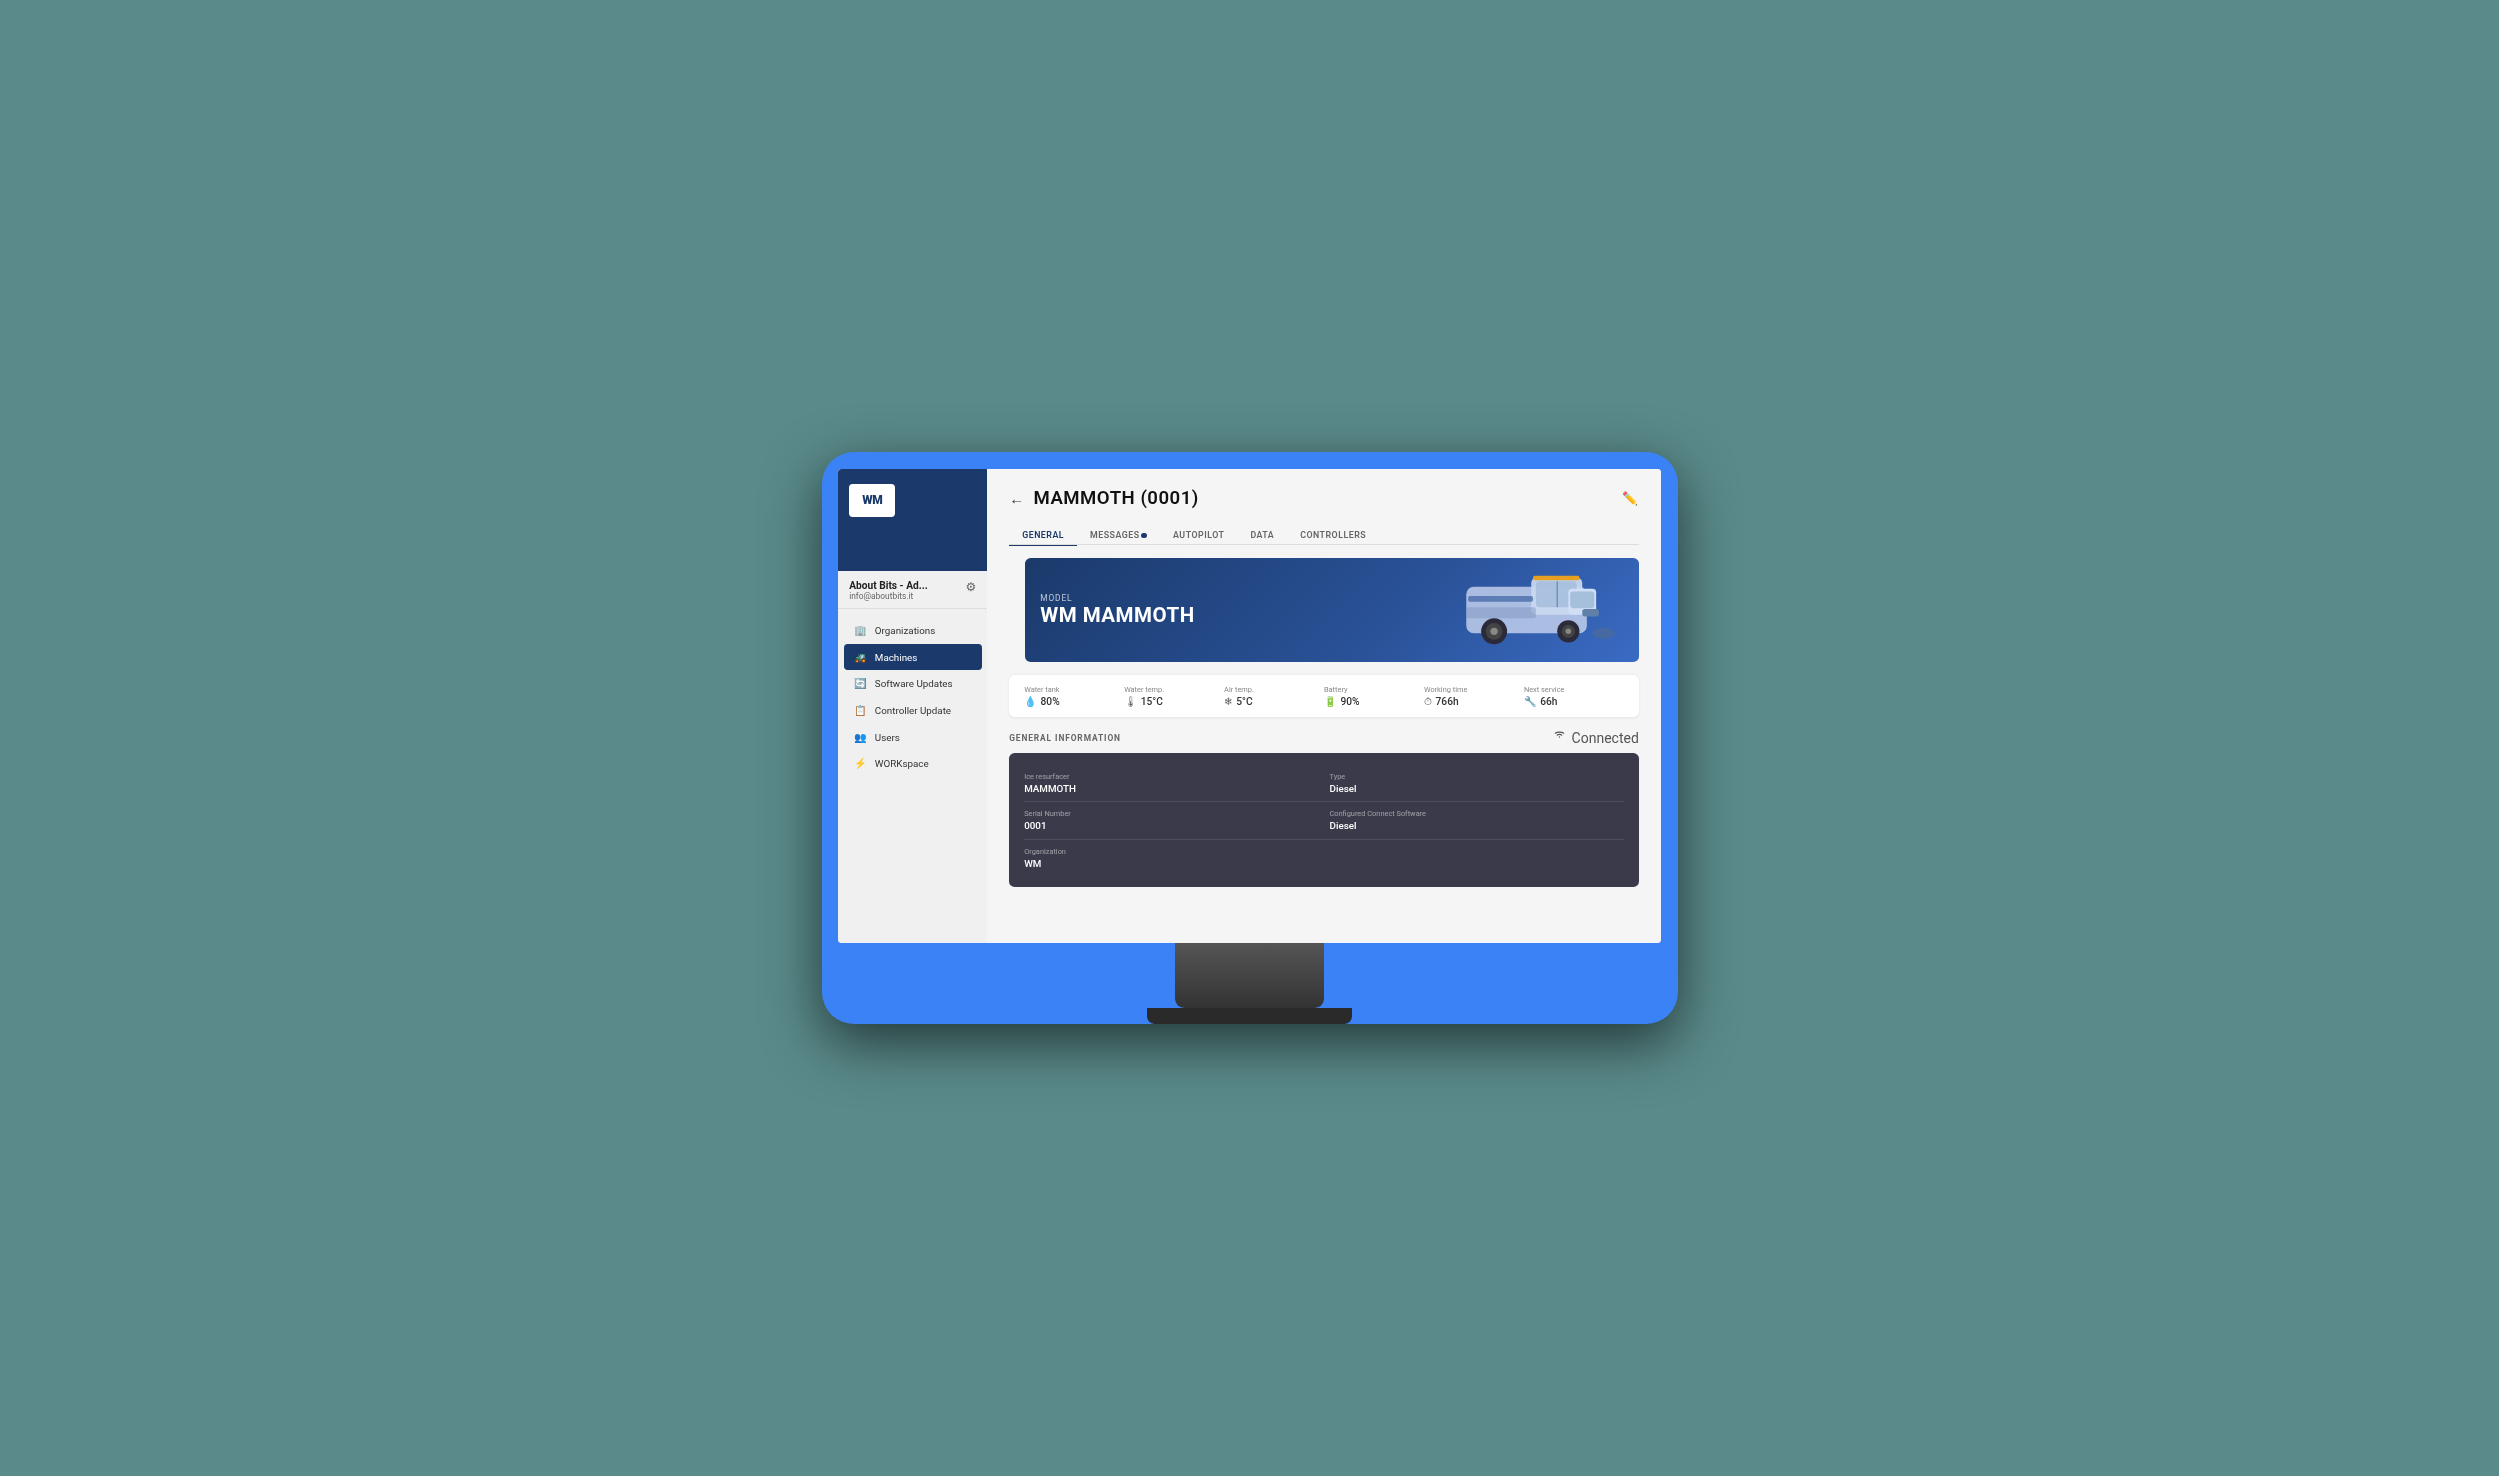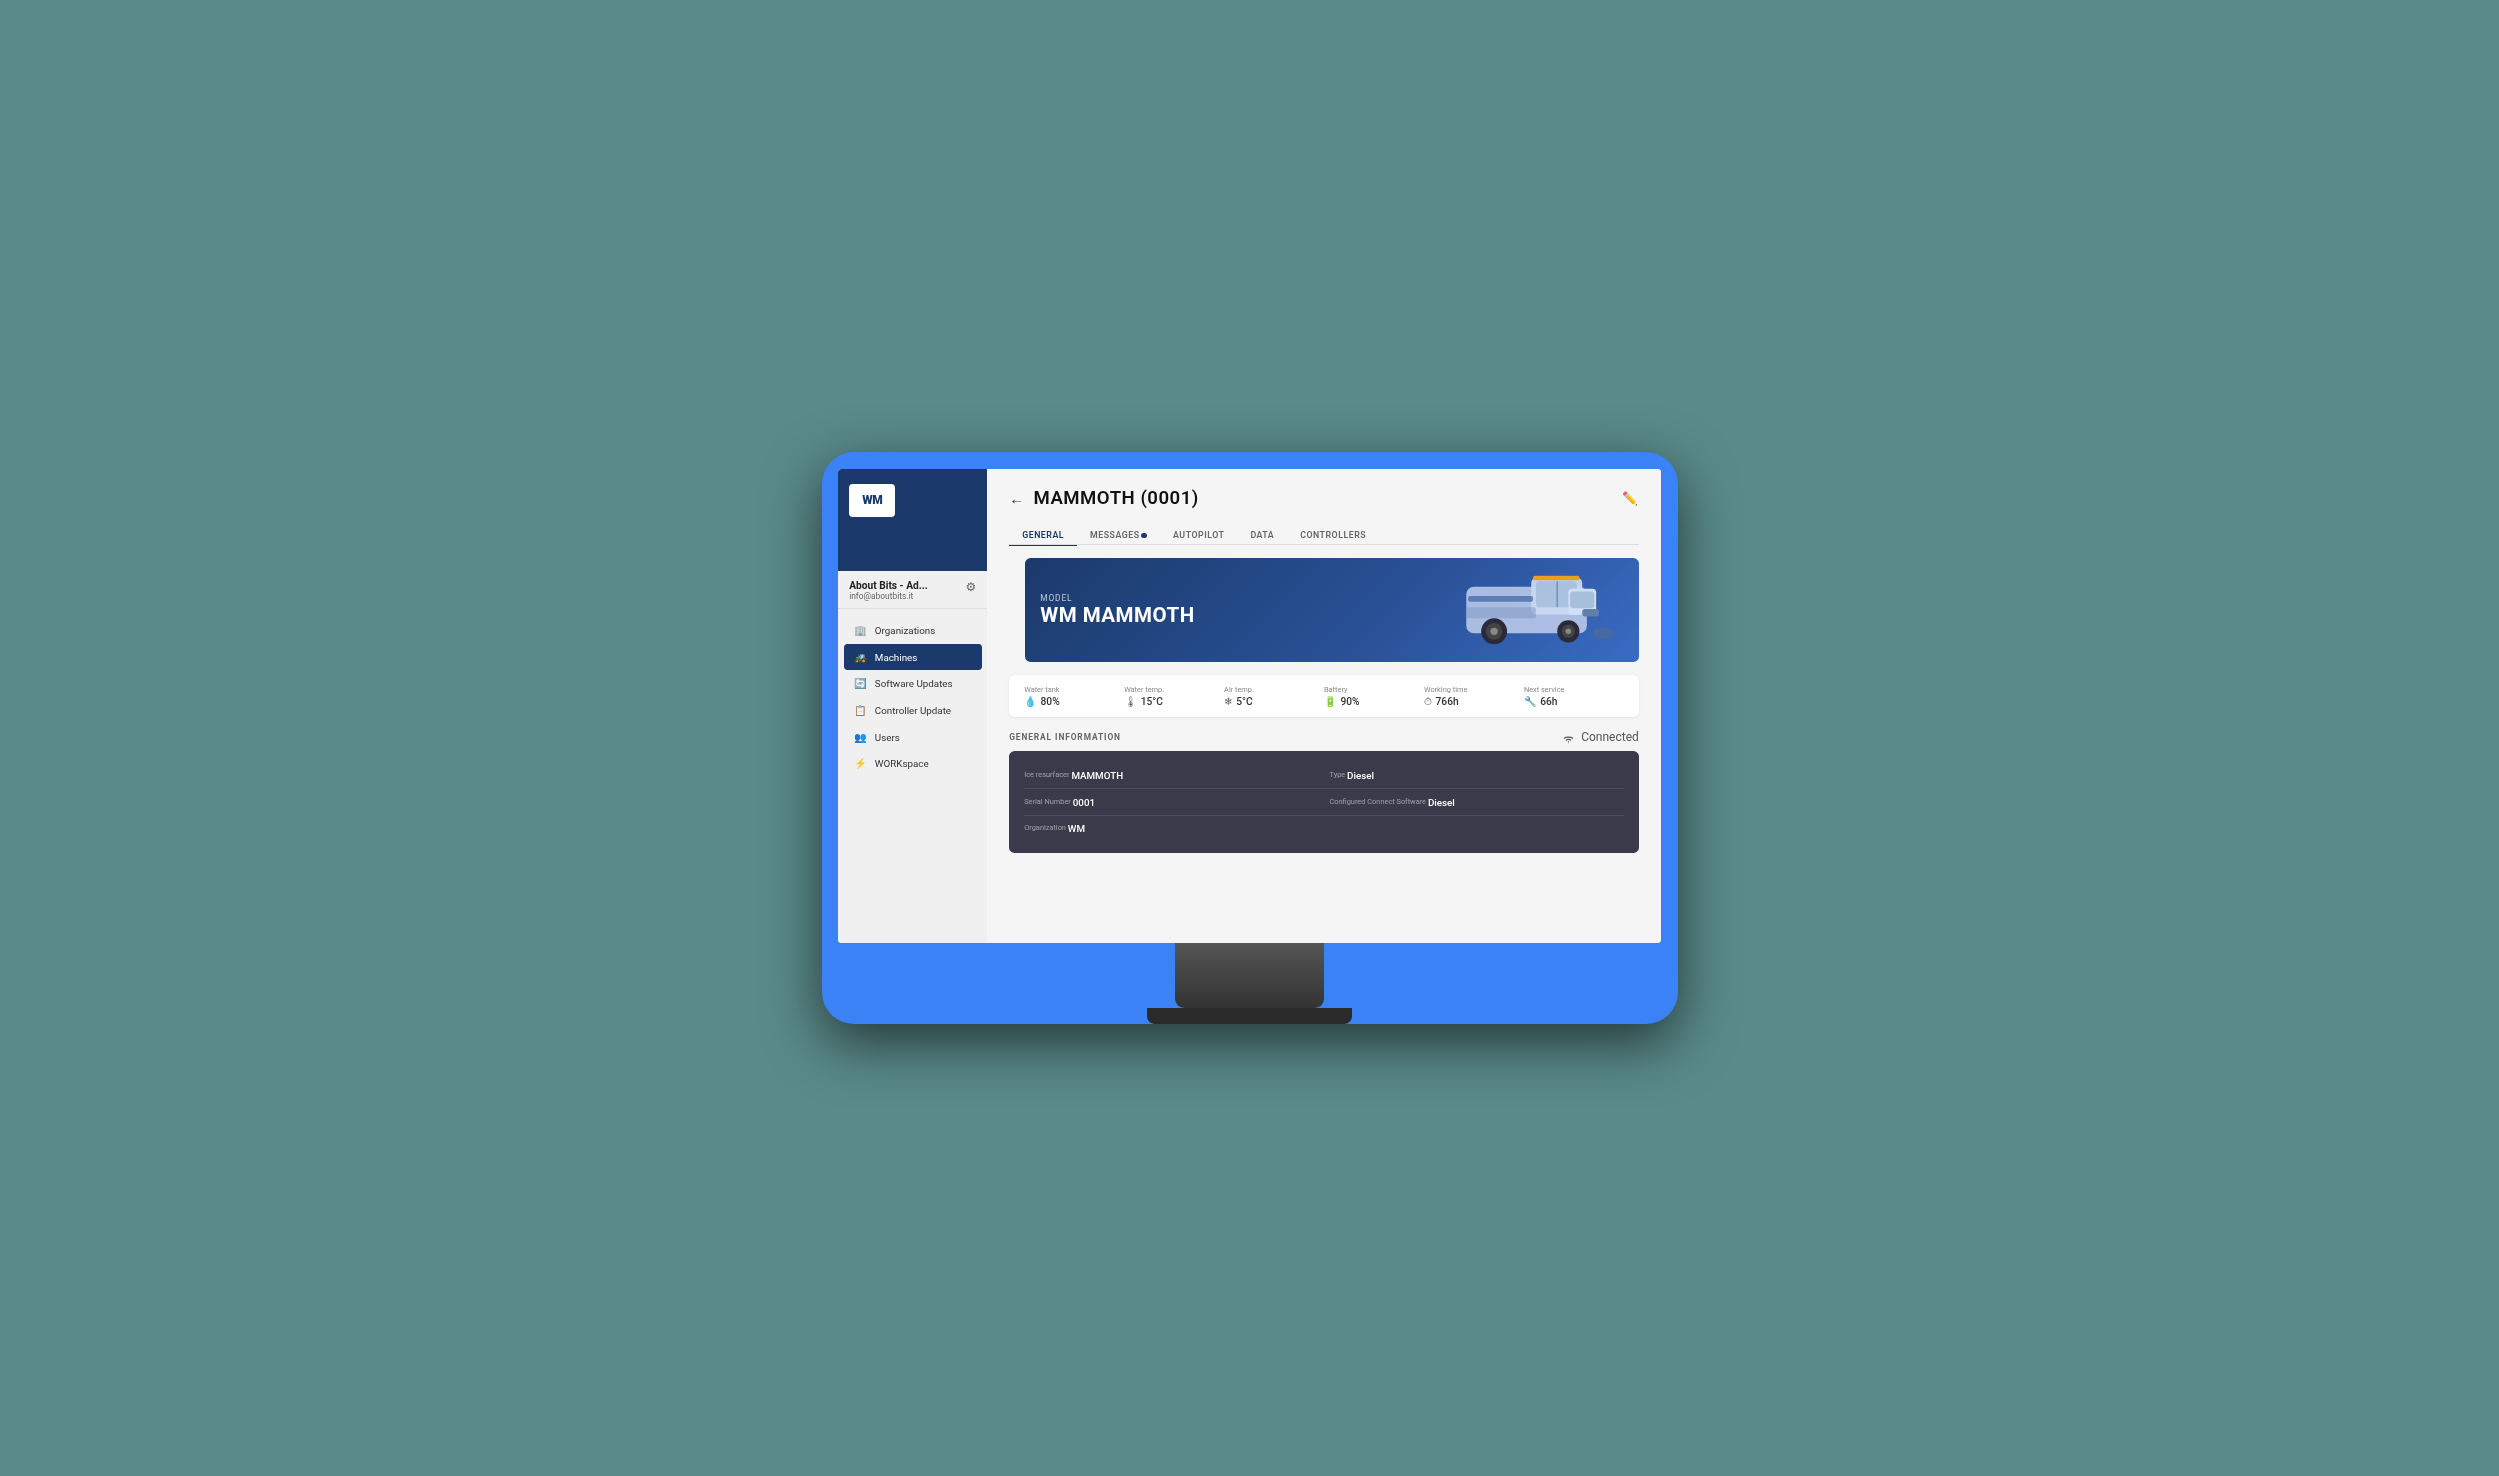--- a/index.html
+++ b/index.html
@@ -306,23 +306,23 @@
     .section-title {
       font-size: 8.4px;
       font-weight: 700;
       color: #666;
       letter-spacing: 0.9px;
       text-transform: uppercase;
     }
 
     .connected-badge {
       display: flex;
-      align-items: flex-end;
+      align-items: flex-start;
       gap: 6px;
-      font-size: 12px;
+      font-size: 14px;
       color: #555;
     }
 
     .info-grid {
       background: #3a3a4a;
       border-radius: 5.6px;
       padding: 11px 15px;
     }
 
     .info-row {
@@ -332,20 +332,21 @@
       padding: 7.4px 0;
       border-bottom: 0.9px solid rgba(255,255,255,0.1);
     }
 
     .info-row:last-child {
       border-bottom: none;
     }
 
     .info-field {
       display: flex;
+      flex-direction: column;
       gap: 1.9px;
     }
 
     .info-field-label {
       font-size: 7.4px;
       color: rgba(255,255,255,0.5);
     }
 
     .info-field-value {
       font-size: 9.8px;

